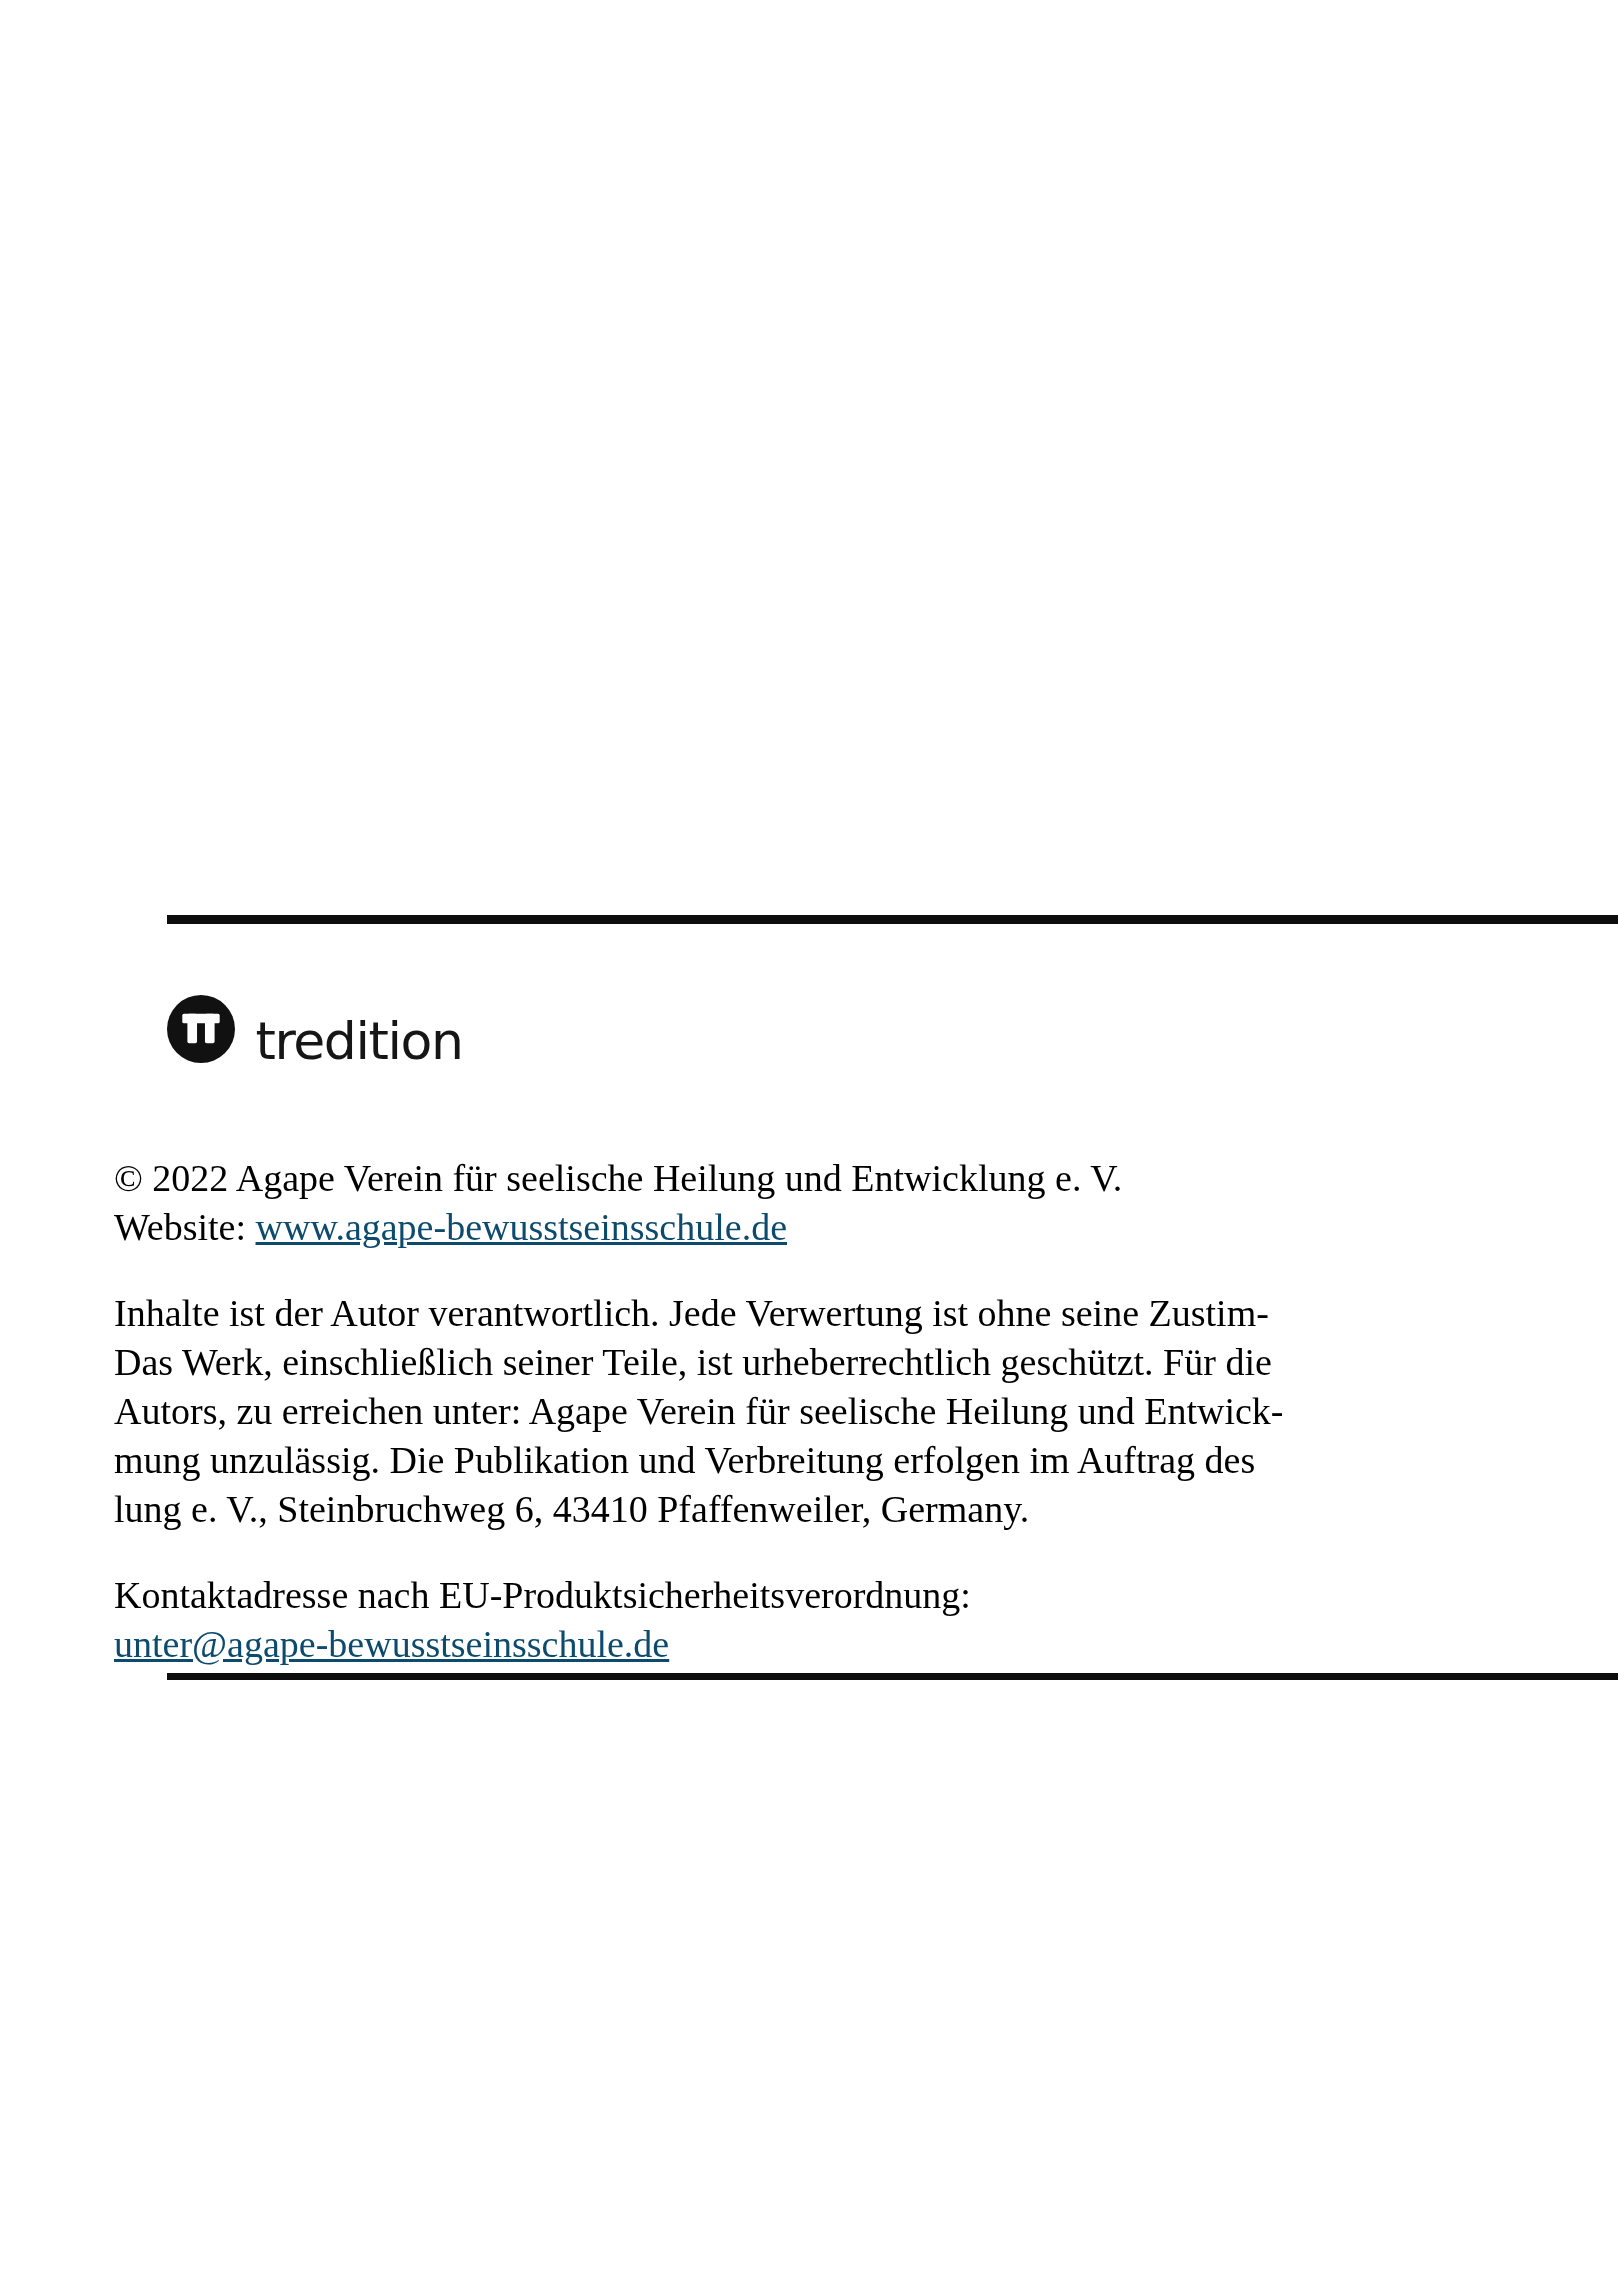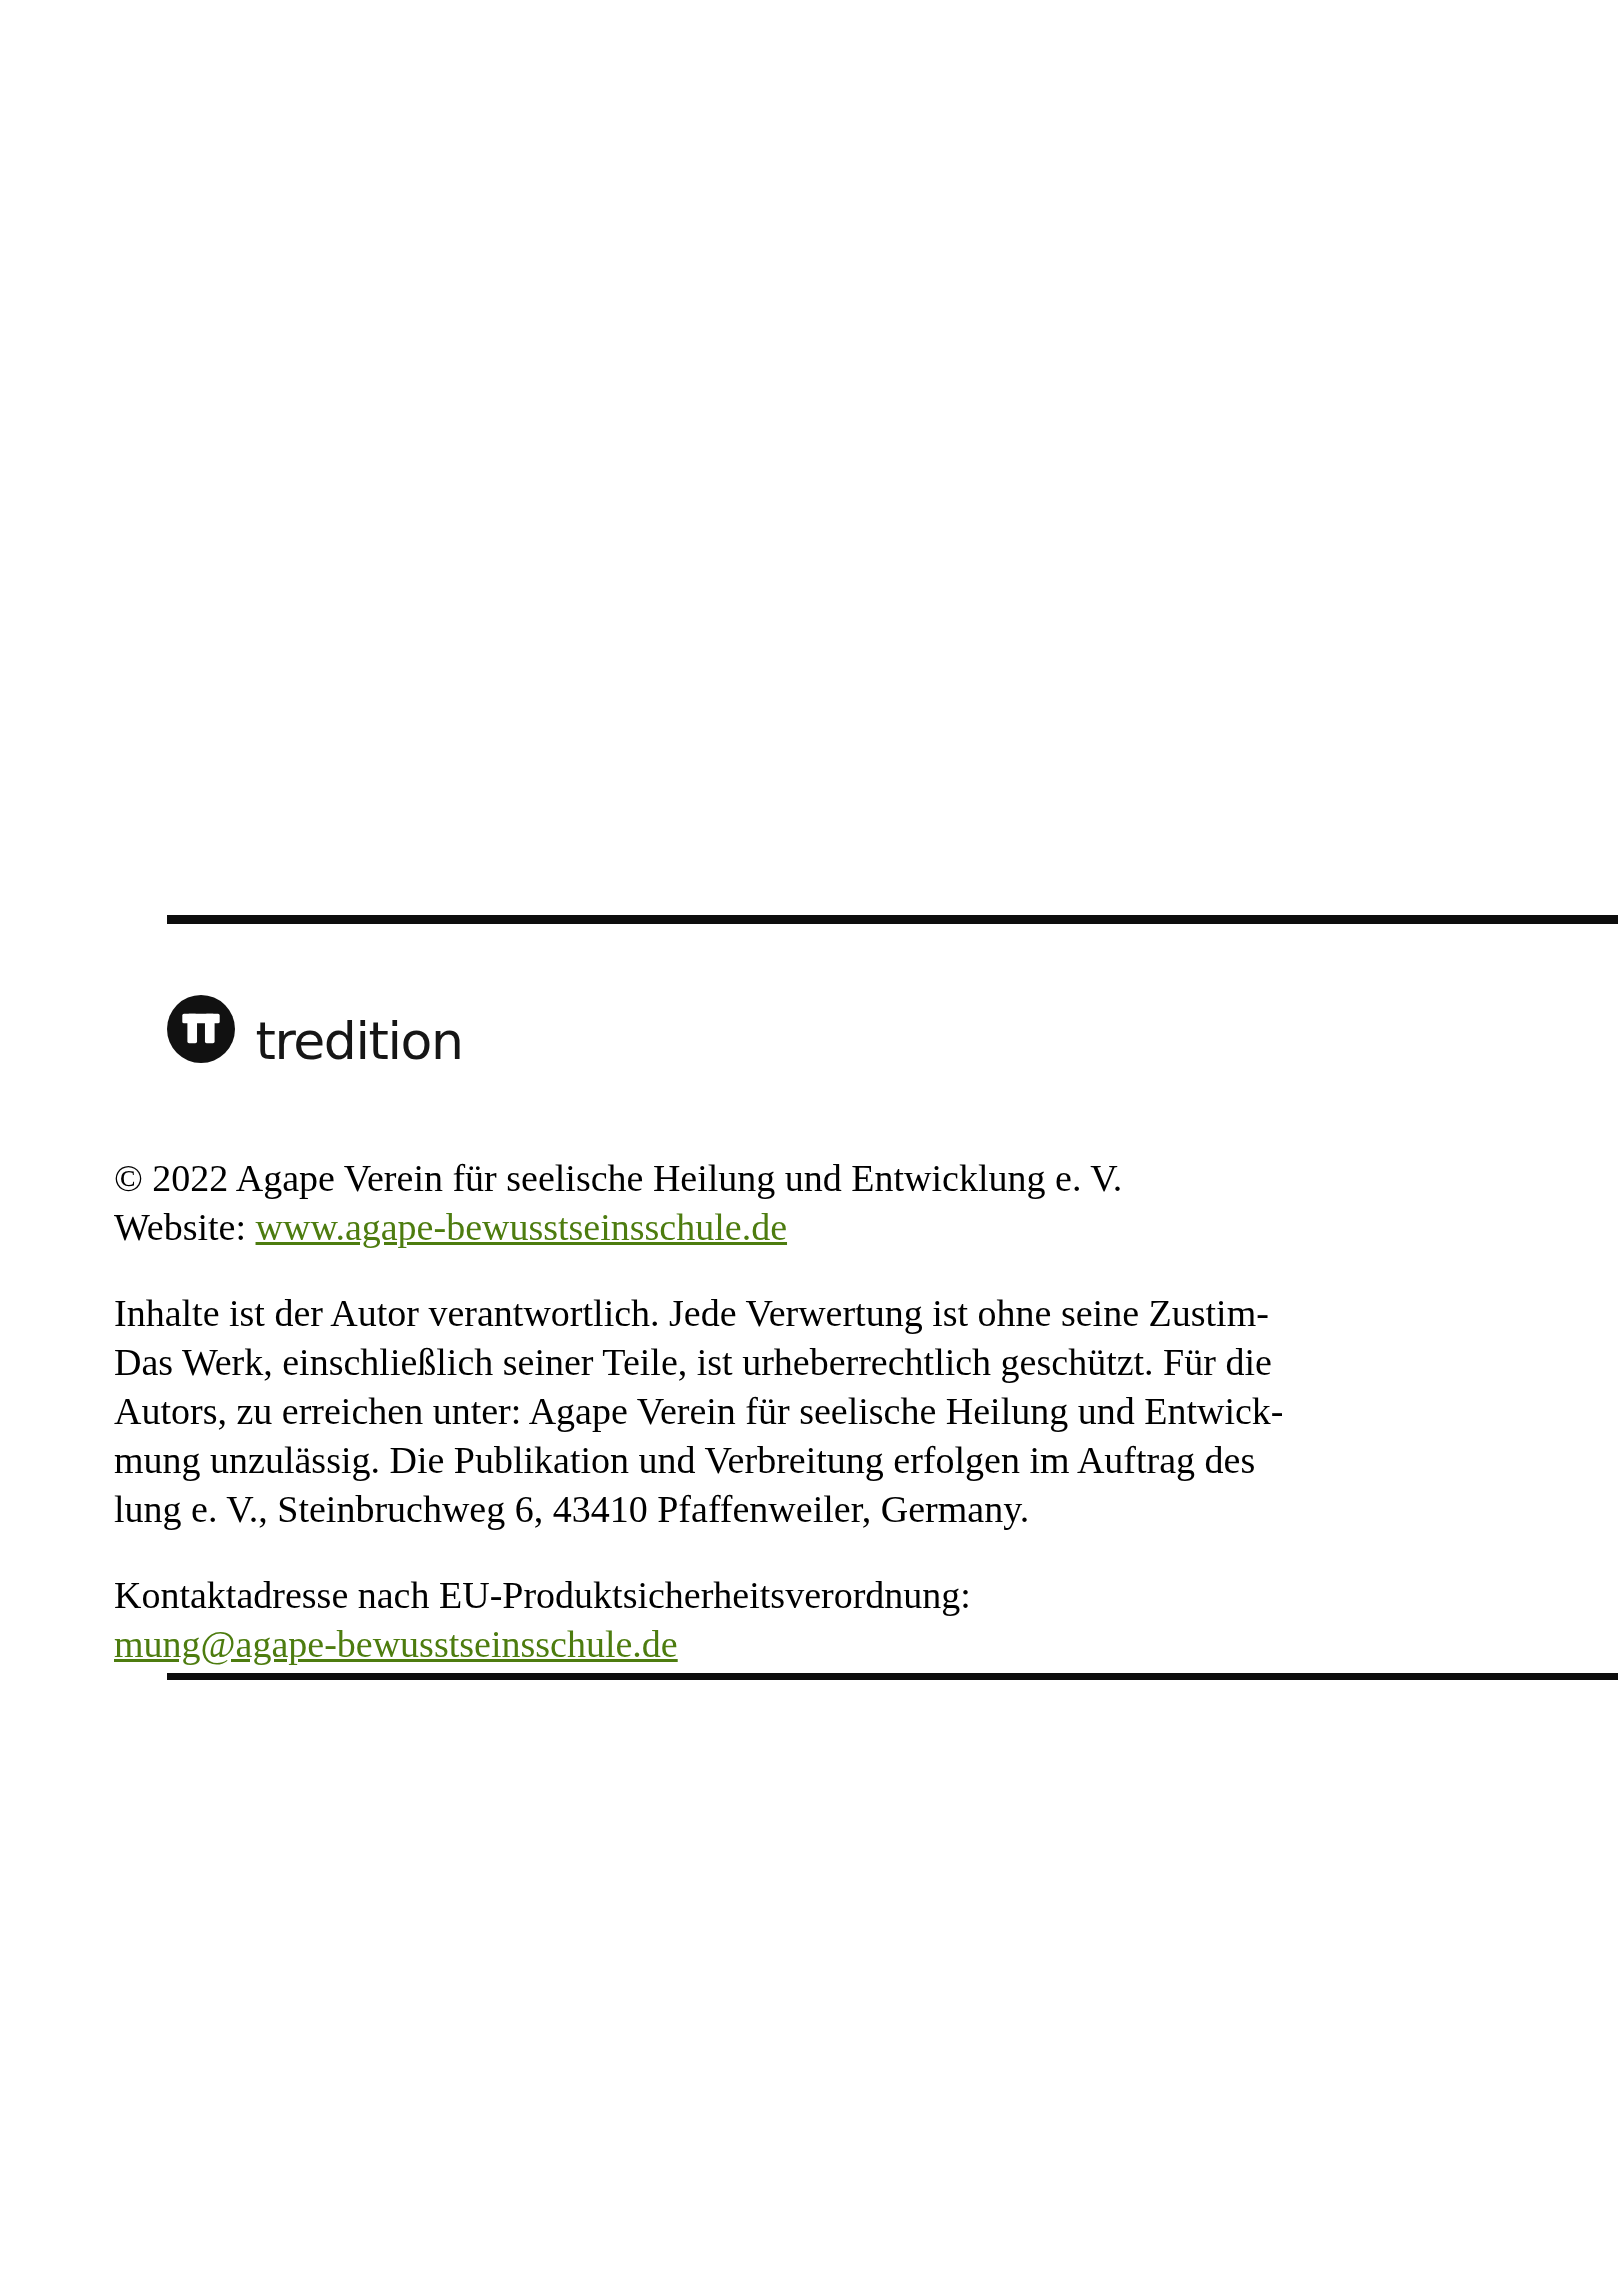--- a/index.html
+++ b/index.html
@@ -50,21 +50,21 @@
   }
   .content {
     margin-left: 114px;
     padding-right: 28px;
   }
   .para { margin-bottom: 37px; }
   .para-first { margin-top: 90px; }
   .para-last { margin-bottom: 0; }
   .line { white-space: nowrap; }
   a.link {
-    color: #4d7c0f;
+    color: #0c4a6e;
     text-decoration: underline;
     cursor: pointer;
   }
 </style>
 </head>
 <body>
 
 <div>
 
   <div class="rule rule-top"></div>
@@ -94,21 +94,21 @@
       <div class="line">Inhalte ist der Autor verantwortlich. Jede Verwertung ist ohne seine Zustim-</div>
       <div class="line">Das Werk, einschließlich seiner Teile, ist urheberrechtlich geschützt. Für die</div>
       <div class="line">Autors, zu erreichen unter: Agape Verein für seelische Heilung und Entwick-</div>
       <div class="line">mung unzulässig. Die Publikation und Verbreitung erfolgen im Auftrag des</div>
       <div class="line">lung e. V., Steinbruchweg 6, 43410 Pfaffenweiler, Germany.</div>
     </div>
 
     <div class="para para-last">
       <div class="line">Kontaktadresse nach EU-Produktsicherheitsverordnung:</div>
       <div class="line">
-        <a class="link">mung@agape-bewusstseinsschule.de</a>
+        <a class="link">unter@agape-bewusstseinsschule.de</a>
       </div>
     </div>
 
   </div>
 
   <div class="rule rule-bottom"></div>
 
 </div>
 
 

